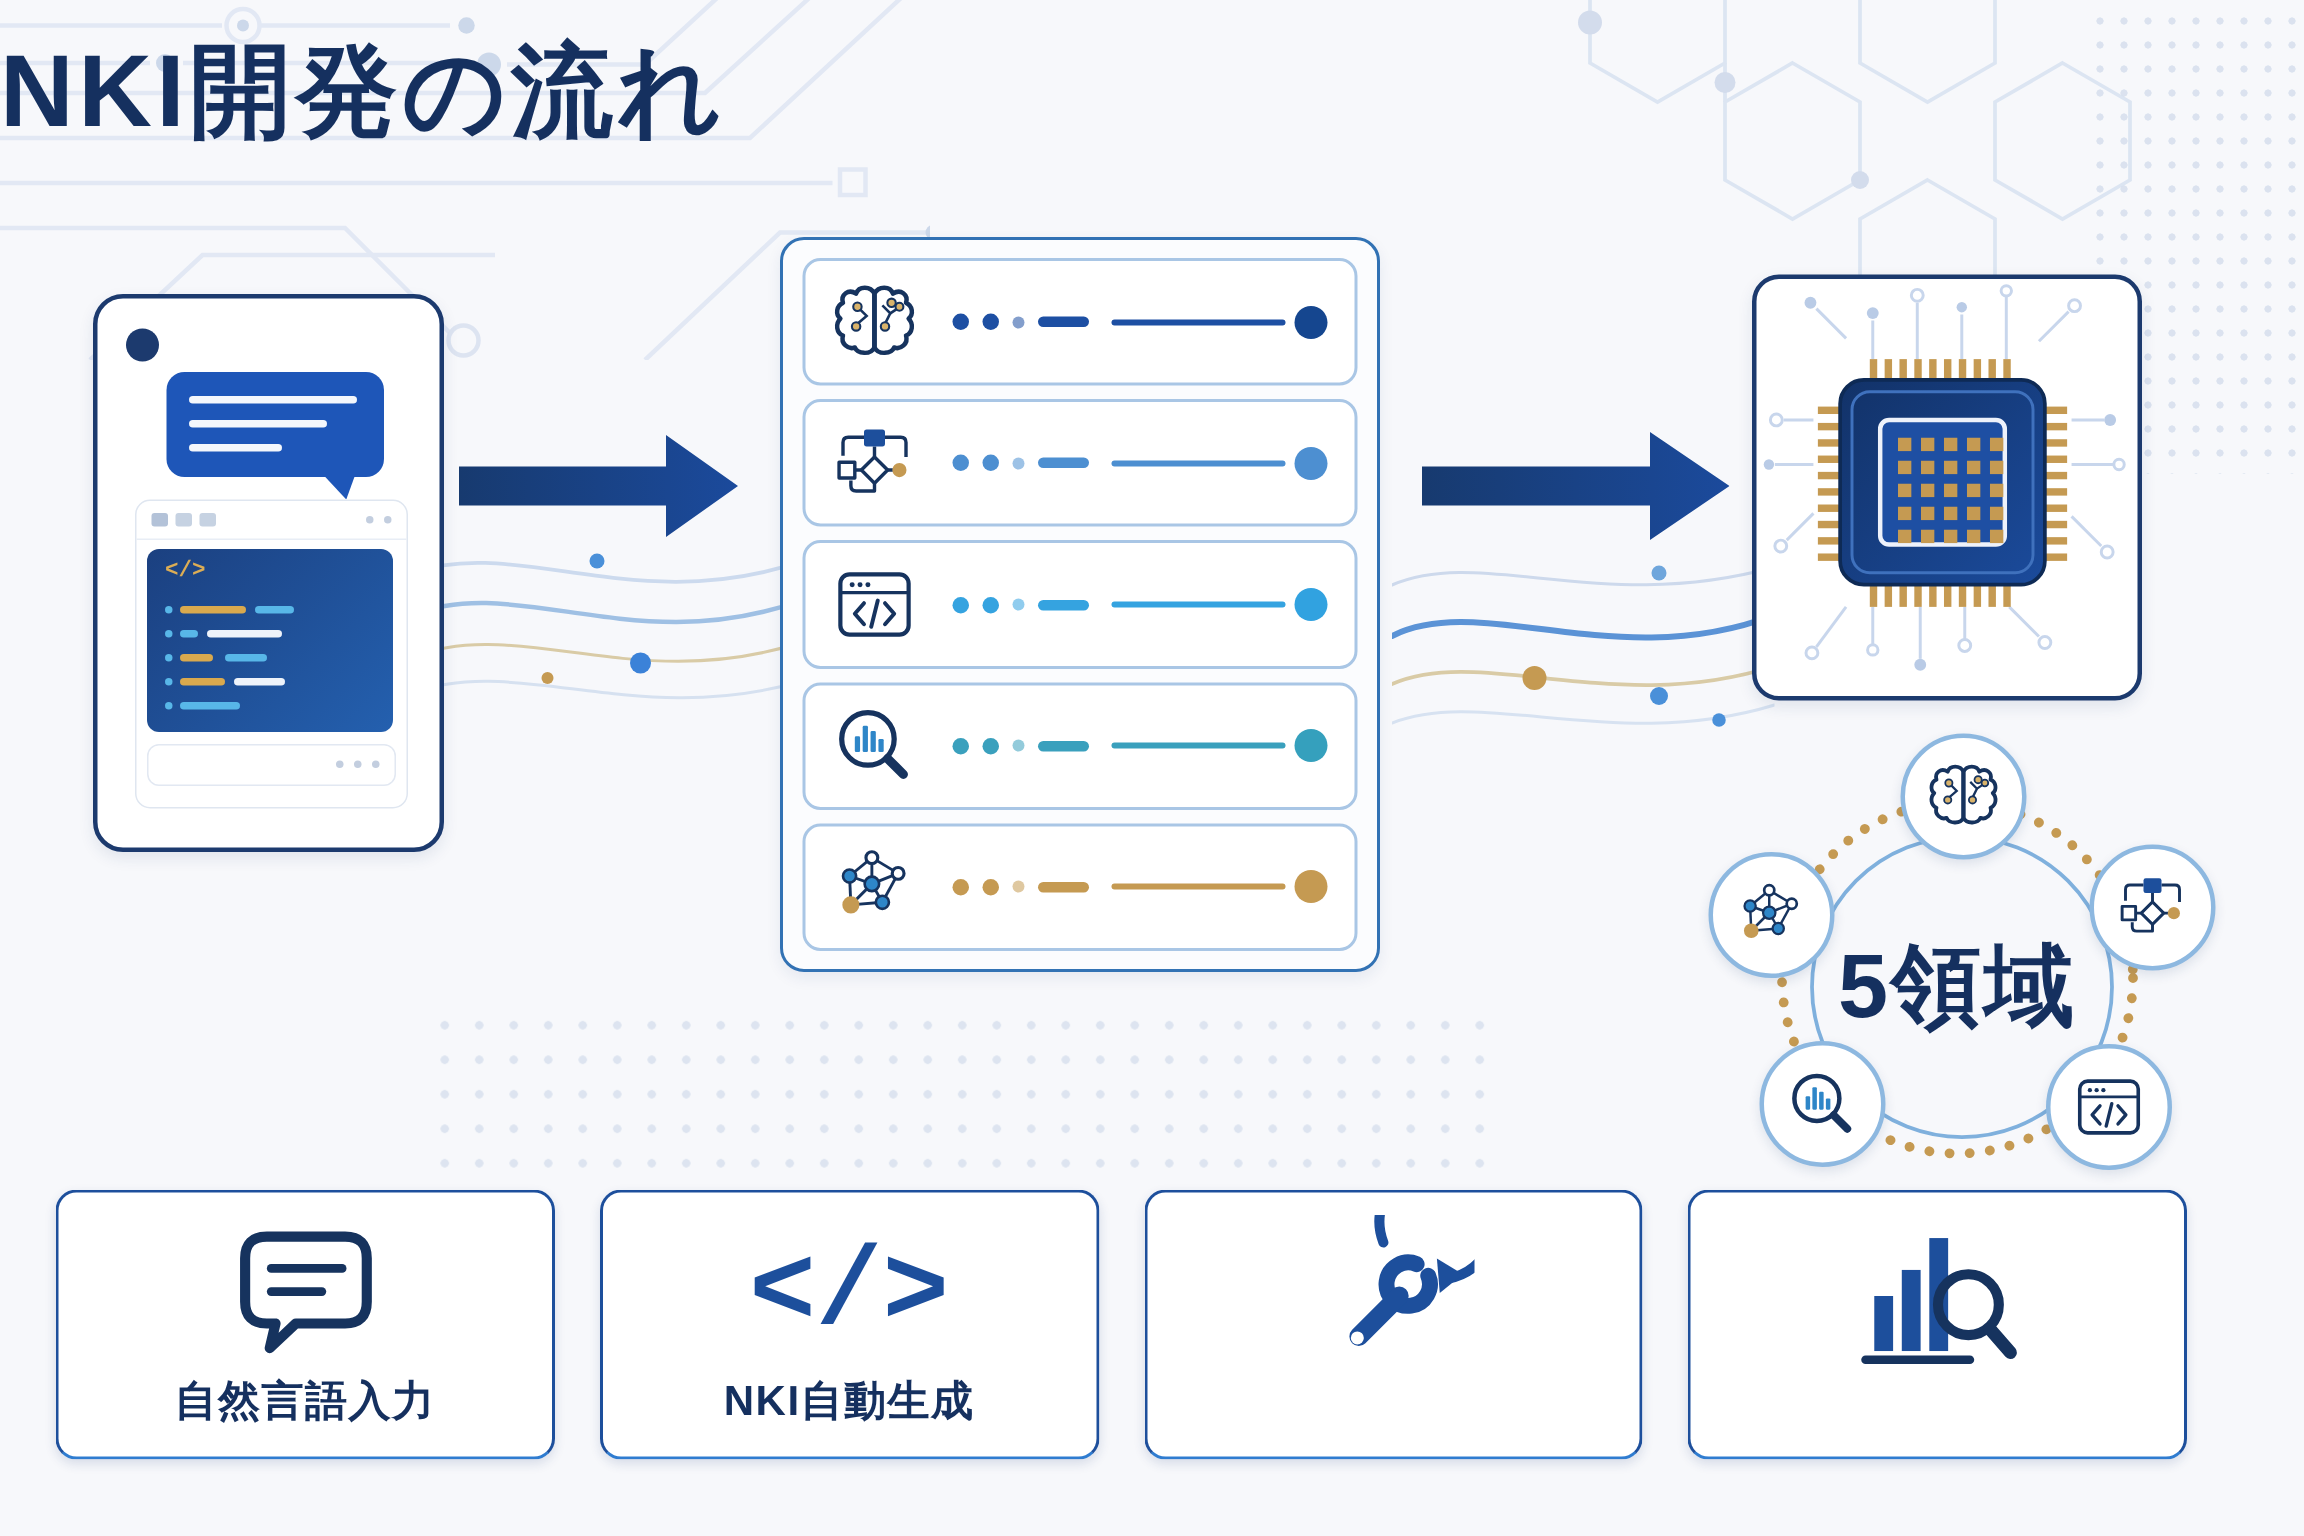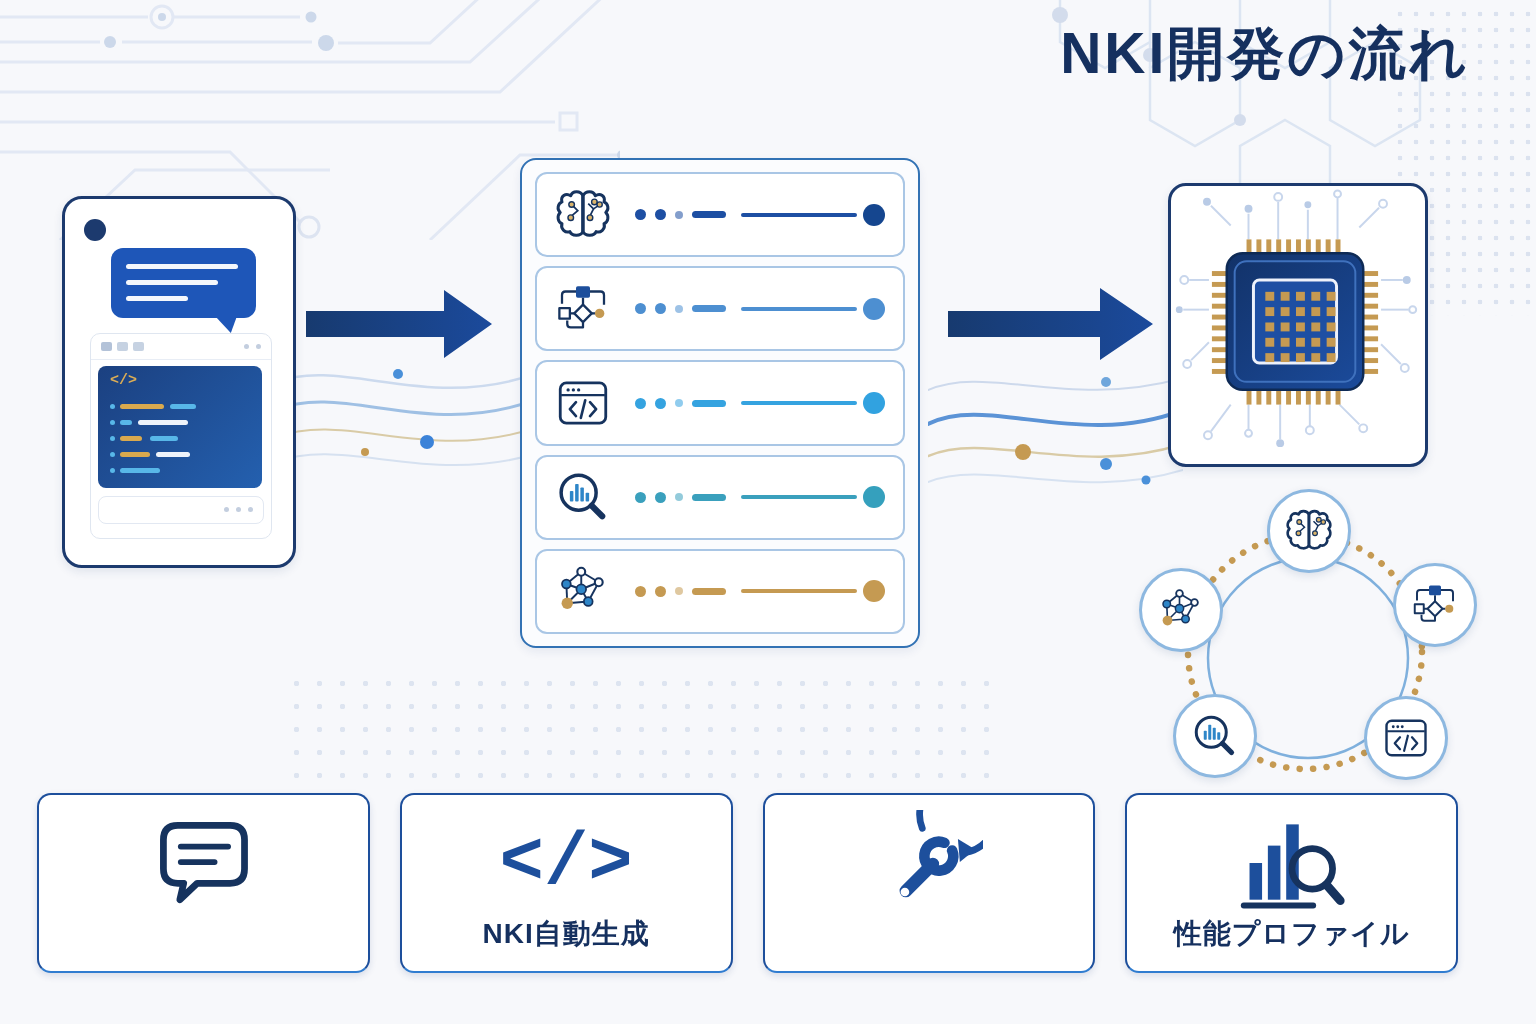--- a/index.html
+++ b/index.html
@@ -2,21 +2,21 @@
 <html><head>
 <meta charset="utf-8">
 <style>
   html,body{margin:0;padding:0;}
   body{font-family:"Liberation Sans","DejaVu Sans",sans-serif;background:#eef1f6;}
   .stage{position:relative;width:1536px;height:1024px;background:#f7f8fb;overflow:hidden;}
   .abs{position:absolute;}
   svg{display:block;}
 
   
-  .title{left:0;top:16px;width:1470px;text-align:right;font-size:57px;font-weight:bold;
+  .title{left:0;top:16px;width:1470px;text-align:left;font-size:68px;font-weight:bold;
          color:#15305f;letter-spacing:3px;}
   .subtitle{left:0;top:100px;width:1470px;text-align:center;font-size:27px;font-weight:bold;
          color:#1b3a6b;letter-spacing:1px;}
 
   
   .deco{pointer-events:none;}
   .dotgrid{background-image:radial-gradient(circle,#ccd7e8 2.6px,transparent 3px);
            background-size:23px 23px;opacity:.6;}
   .dotgrid-tr{background-image:radial-gradient(circle,#d4ddec 2.2px,transparent 2.6px);
            background-size:16px 16px;opacity:.8;}
@@ -486,20 +486,21 @@
         <rect x="157" y="169" width="9" height="9"></rect>
       </g>
     </svg>
   </div>
 
   <div class="abs fived">
     <svg width="330" height="330" viewBox="0 0 330 330">
       <circle cx="165" cy="172" r="117" fill="none" stroke="#c59a52" stroke-width="6.5" stroke-linecap="round" stroke-dasharray="0.1 13.4"></circle>
       <circle cx="168" cy="178" r="100" fill="none" stroke="#7fb0dd" stroke-width="2.5"></circle>
     </svg>
+    <div class="fd-label">5領域</div>
     <div class="fd-bubble" style="left:127px;top:9px;">
       <svg>
           <use href="#brain-icon"></use>
         </svg>
     </div>
     <div class="fd-bubble" style="left:253px;top:83px;">
       <svg>
           <use href="#flowchart-icon"></use>
         </svg>
     </div>
@@ -522,20 +523,21 @@
 
   <div class="abs cards">
     <div class="card">
       <div class="card-icon">
         <svg width="112" height="100" viewBox="0 0 116 100">
           <path d="M32 10 H86 Q101 10 101 25 V55 Q101 70 86 70 H52 L34 87 L38 70 H32 Q17 70 17 55 V25 Q17 10 32 10 Z" fill="none" stroke="#16335e" stroke-width="7" stroke-linejoin="round"></path>
           <line x1="35" y1="32" x2="84" y2="32" stroke="#16335e" stroke-width="6" stroke-linecap="round"></line>
           <line x1="35" y1="48" x2="70" y2="48" stroke="#16335e" stroke-width="6" stroke-linecap="round"></line>
         </svg>
       </div>
+      <div class="card-label">自然言語入力</div>
     </div>
     <div class="card">
       <div class="card-icon">
         <div class="glyph-big">&lt;/&gt;</div>
       </div>
       <div class="card-label">NKI自動生成</div>
     </div>
     <div class="card">
       <div class="card-icon">
         <svg width="108" height="108" viewBox="0 0 112 112">
@@ -551,17 +553,16 @@
       <div class="card-icon">
         <svg width="112" height="102" viewBox="0 0 116 104">
           <rect x="14" y="52" width="13" height="38" fill="#1d4f9c"></rect>
           <rect x="33" y="34" width="13" height="56" fill="#1d4f9c"></rect>
           <rect x="52" y="12" width="13" height="78" fill="#1d4f9c"></rect>
           <line x1="8" y1="96" x2="80" y2="96" stroke="#16335e" stroke-width="6" stroke-linecap="round"></line>
           <circle cx="79" cy="58" r="21" fill="none" stroke="#16335e" stroke-width="7"></circle>
           <line x1="94" y1="75" x2="108" y2="91" stroke="#16335e" stroke-width="9" stroke-linecap="round"></line>
         </svg>
       </div>
-      <div class="card-label">性能プロファイル</div>
     </div>
   </div>
 
 </div>
 
 </body></html>

